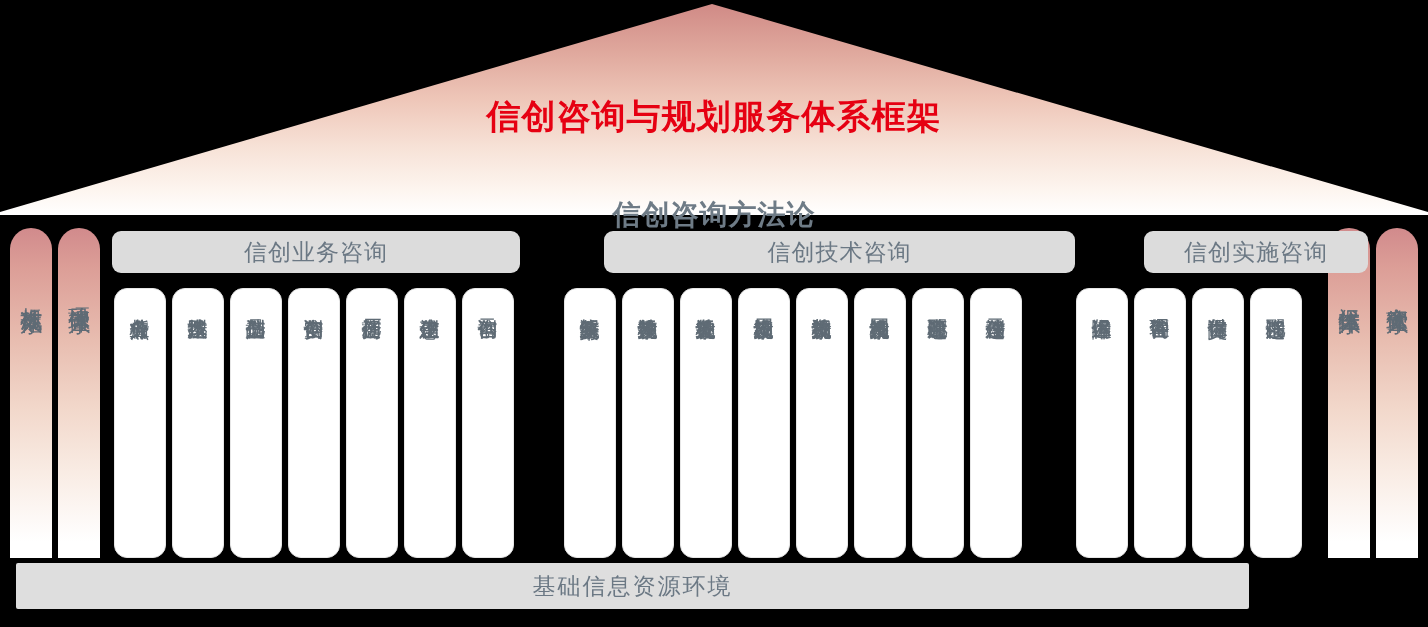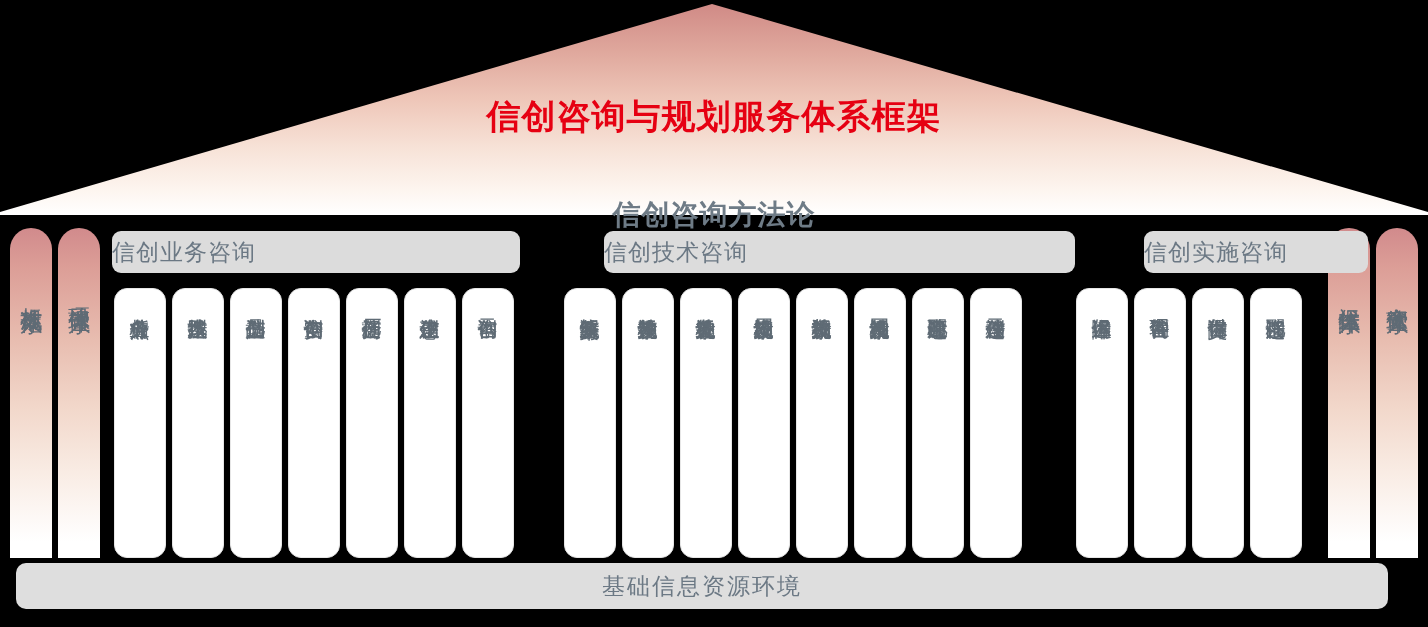--- a/index.html
+++ b/index.html
@@ -87,20 +87,21 @@
 
   
   .group-header {
     position: absolute;
     top: 231px;
     height: 42px;
     background: #dcdcdc;
     border-radius: 9px;
     display: flex;
     align-items: center;
+    justify-content: center;
   }
   .group-header-label {
     font-size: 23px;
     color: #6b7884;
     letter-spacing: 1px;
     white-space: nowrap;
   }
 
   
   .item-card {
@@ -126,24 +127,24 @@
     letter-spacing: 0px;
     margin-top: 14px;
     white-space: nowrap;
   }
 
   
   .base-bar {
     position: absolute;
     left: 16px;
     top: 563px;
-    width: 1372px;
+    width: 1233px;
     height: 46px;
     background: #dedede;
-    border-radius: 10px;
+    border-radius: 2px;
     display: flex;
     align-items: center;
     justify-content: center;
   }
   .base-bar-label {
     font-size: 23px;
     color: #6b7884;
     letter-spacing: 2px;
   }
 </style>

